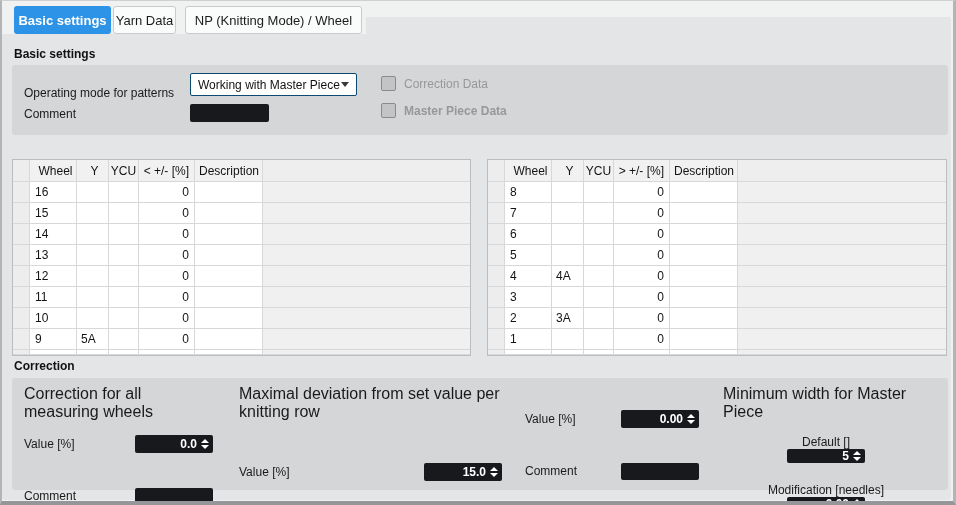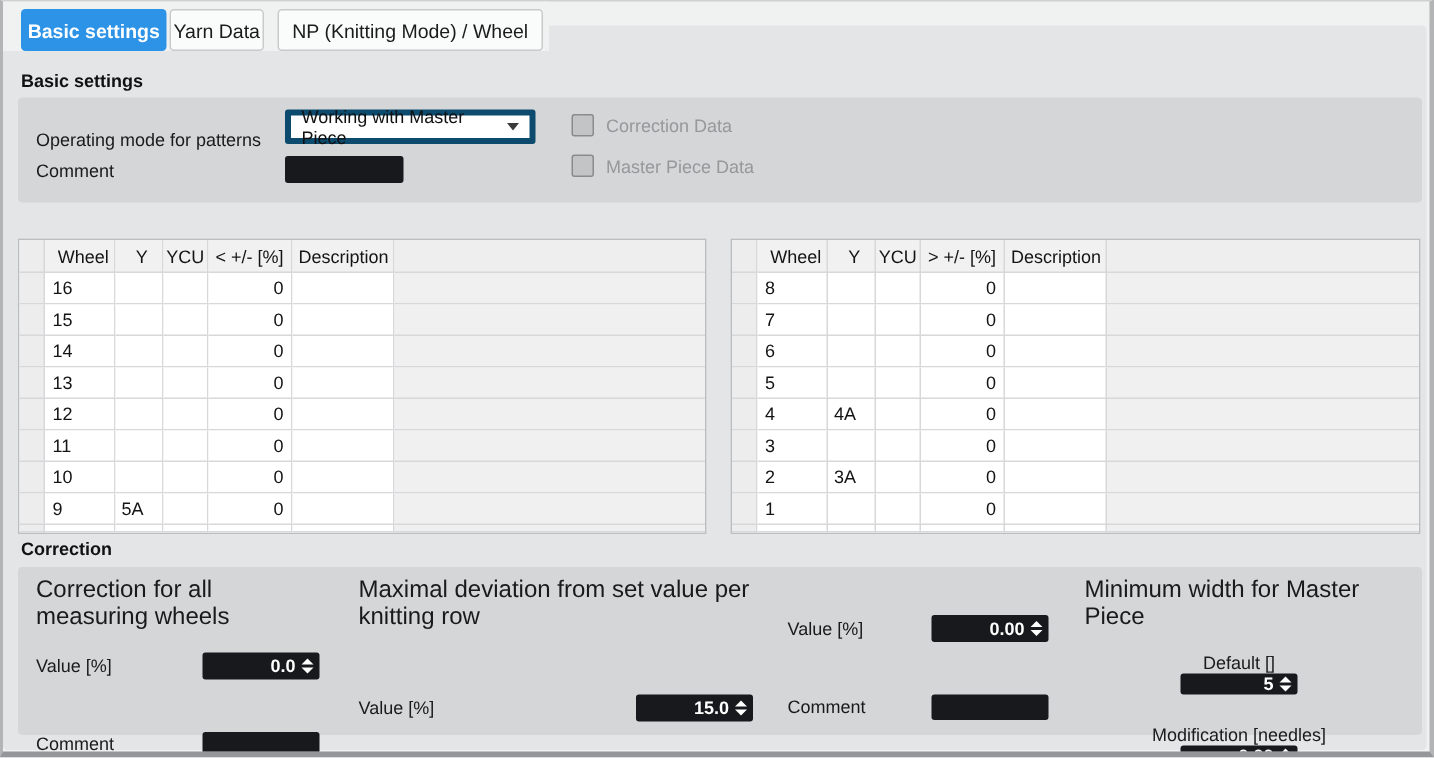--- a/index.html
+++ b/index.html
@@ -15,30 +15,30 @@
   .tab.t2 { left:111px; width:63px; background:#fafbfb; border:1px solid #c9cacc; }
   .tab.t3 { left:183px; width:177px; background:#fafbfb; border:1px solid #c9cacc; }
 
   .sec-title { position:absolute; left:12px; font-size:12px; font-weight:bold; color:#111; }
   .panel { position:absolute; left:10px; width:936px; background:#d4d6d8; border-radius:3px; }
   .lbl { font-size:12px; color:#1a1a1a; }
 
   
   .opmode-lbl { position:absolute; left:12px; top:21px; }
   .dropdown { position:absolute; left:178px; top:8px; width:167px; height:23px; background:#fff;
-              border:4px solid #0c4a6e; border-radius:2px; display:flex; align-items:center;
+              border:1px solid #0c4a6e; border-radius:2px; display:flex; align-items:center;
               font-size:12px; color:#111; padding:0 7px; box-sizing:border-box; }
   .dropdown .dd-text { flex:1; }
   .dd-arrow { width:0; height:0; border-left:4px solid transparent; border-right:4px solid transparent;
               border-top:5px solid #3a3a3a; }
   .cm-lbl { position:absolute; left:12px; top:42px; }
   .darkbox { background:#17191c; border-radius:2px; }
   .cm-box { position:absolute; left:178px; top:39px; width:79px; height:18px; }
   .cbrow { position:absolute; left:369px; display:flex; align-items:center; gap:8px; }
-  .cbrow.r1 { top:11px; } .cbrow.r2 { top:38px; }
+  .cbrow.r1 { top:11px; } .cbrow.r2 { top:38px;font-weight:bold; }
   .cb { width:15px; height:15px; background:#c2c4c6; border:1px solid #898b8d; border-radius:2px; box-sizing:border-box; }
   .cb-lbl { font-size:12px; color:#96989a; }
 
   
   .grid { position:absolute; top:158px; background:#fff; border:1px solid #bcbdbf; display:grid;
           grid-template-columns:17px 47px 32px 30px 56px 68px auto; }
   #grid-left { left:10px; width:457px; }
   #grid-right { left:485px; width:458px; }
   .c { border-right:1px solid #d7d8d9; border-bottom:1px solid #d7d8d9; font-size:12px; color:#141414;
        display:flex; align-items:center; box-sizing:border-box; height:21px; background:#fff; overflow:hidden; }

